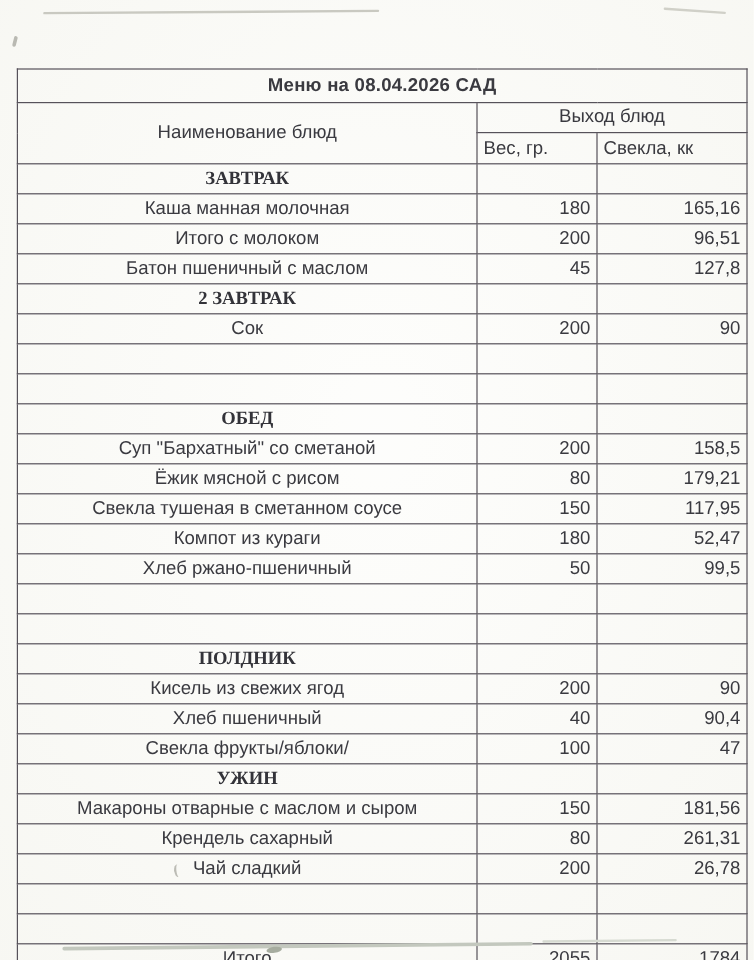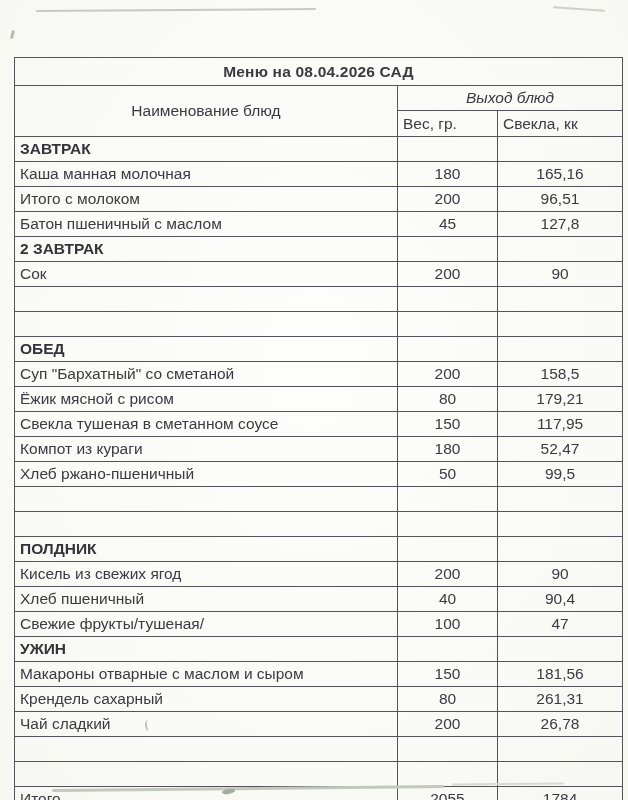--- a/index.html
+++ b/index.html
@@ -49,39 +49,40 @@
     letter-spacing: 0.2px;
   }
   td.name-head {
     text-align: center;
     font-size: 16px;
   }
   td.group-head {
     height: 24px;
     text-align: center;
     font-size: 16px;
-    font-style: italic;
   }
   td.sub-head {
     height: 25px;
     text-align: left;
     font-size: 15.5px;
   }
   tbody td {
     height: 24px;
   }
   td.c-name {
-    text-align: left;
+    text-align: center;
   }
   td.c-name.section {
+    text-align: center;
     font-weight: bold;
     color: #333339;
+    font-family: Liberation Serif, serif;
   }
   td.c-num {
-    text-align: center;
+    text-align: right;
     padding-right: 6px;
   }
   td.footer {
     height: 25px;
     text-align: right;
     font-size: 16px;
     color: #3d3d44;
   }
   .artifact {
     position: absolute;
@@ -209,21 +210,21 @@
           <td class="c-name">Кисель из свежих ягод</td>
           <td class="c-num">200</td>
           <td class="c-num">90</td>
         </tr>
         <tr>
           <td class="c-name">Хлеб пшеничный</td>
           <td class="c-num">40</td>
           <td class="c-num">90,4</td>
         </tr>
         <tr>
-          <td class="c-name">Свежие фрукты/тушеная/</td>
+          <td class="c-name">Свекла фрукты/яблоки/</td>
           <td class="c-num">100</td>
           <td class="c-num">47</td>
         </tr>
         <tr>
           <td class="c-name section">УЖИН</td>
           <td class="c-num"></td>
           <td class="c-num"></td>
         </tr>
         <tr>
           <td class="c-name">Макароны отварные с маслом и сыром</td>

